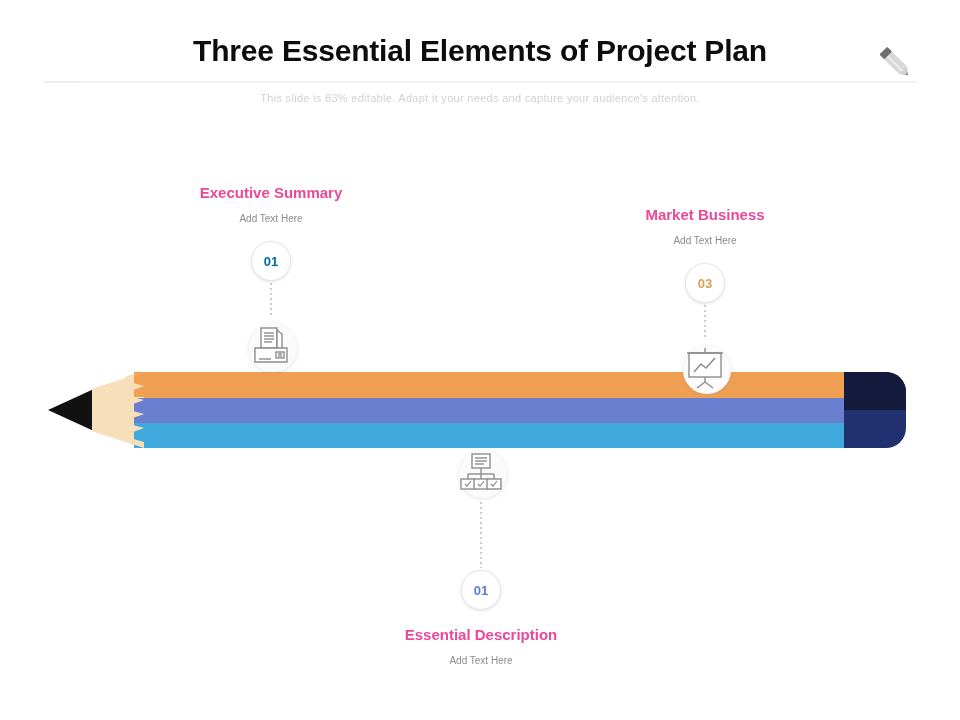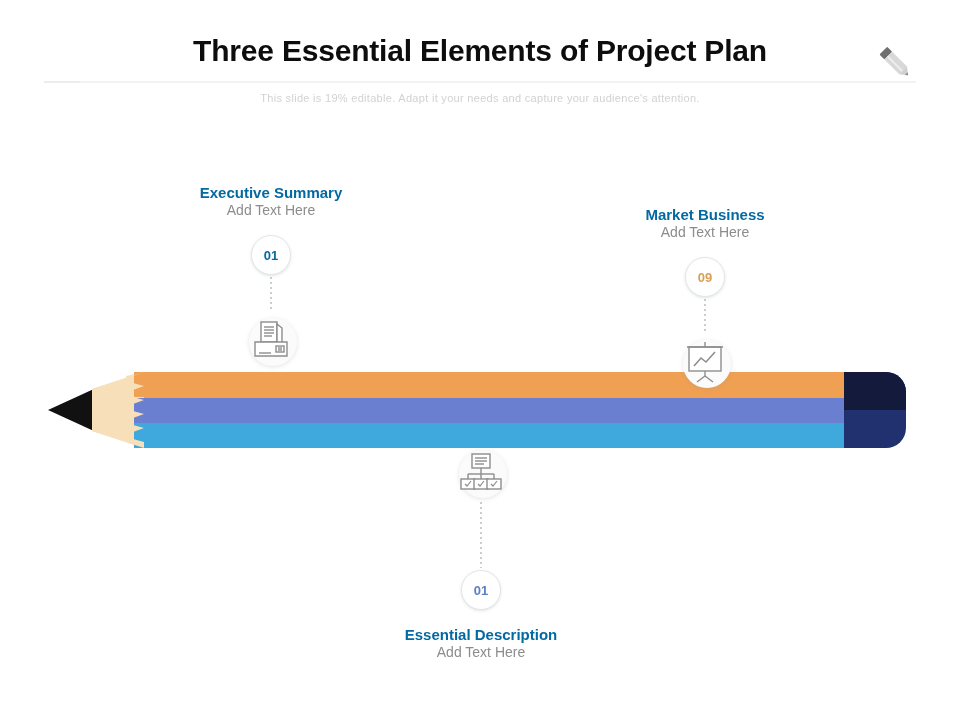--- a/index.html
+++ b/index.html
@@ -74,29 +74,29 @@
     width: 860px;
     height: 84px;
   }
 
   
   .group { position: absolute; }
 
   .g-heading {
     font-size: 15px;
     font-weight: bold;
-    color: #0369a1;
+    color: #ec4899;
     text-align: right;
     white-space: nowrap;
   }
   .g-sub {
-    font-size: 14px;
+    font-size: 10px;
     color: #8c8c8c;
     text-align: center;
-    margin-top: 1px;
+    margin-top: 12px;
     white-space: nowrap;
   }
 
   .badge {
     position: relative;
     width: 38px;
     height: 38px;
     border-radius: 50%;
     background: #ffffff;
     border: 1.5px solid #e3e6e8;
@@ -139,21 +139,21 @@
   .stack { display: flex; flex-direction: column; align-items: center; }
 </style>
 </head>
 <body>
 
 <div class="slide">
 
   <div class="title">Three Essential Elements of Project Plan</div>
   <div class="divider"></div>
   <div class="divider left-stub"></div>
-  <div class="subtitle">This slide is 19% editable. Adapt it your needs and capture your audience's attention.</div>
+  <div class="subtitle">This slide is 83% editable. Adapt it your needs and capture your audience's attention.</div>
 
   <div class="corner-pencil">
     <svg width="46" height="46" viewBox="0 0 46 46">
       <g transform="rotate(-45 23 23)">
         <rect x="18" y="6" width="11" height="7" rx="1" fill="#6f6f6f"></rect>
         <rect x="18" y="13" width="11" height="21" fill="#d8d8d8"></rect>
         <rect x="21.5" y="13" width="2" height="21" fill="#ededed"></rect>
         <polygon points="18,34 29,34 23.5,41" fill="#cfcfcf"></polygon>
         <polygon points="21.5,38.5 25.5,38.5 23.5,41" fill="#8a8a8a"></polygon>
       </g>
@@ -211,21 +211,21 @@
         </svg>
       </div>
     </div>
   </div>
 
   <div class="group" style="left:590px; top:206px; width:230px;">
     <div class="stack">
       <div class="g-heading">Market Business</div>
       <div class="g-sub">Add Text Here</div>
       <div class="badge b3" style="margin-top:17px;">
-        <span>09</span>
+        <span>03</span>
       </div>
       <div class="dots" style="height:33px; margin-top:2px;"></div>
       <div class="iconwrap" style="margin-top:2px;">
         <div class="ring"></div>
         <svg width="52" height="52" viewBox="0 0 52 52">
           <g fill="none" stroke="#8d8d8d" stroke-width="1.4">
             <line x1="26" y1="6" x2="26" y2="11"></line>
             <rect x="10" y="11" width="32" height="24" fill="#ffffff"></rect>
             <line x1="8" y1="11" x2="44" y2="11"></line>
             <polyline points="15,30 22,22 27,26 36,16" stroke-width="1.6"></polyline>

